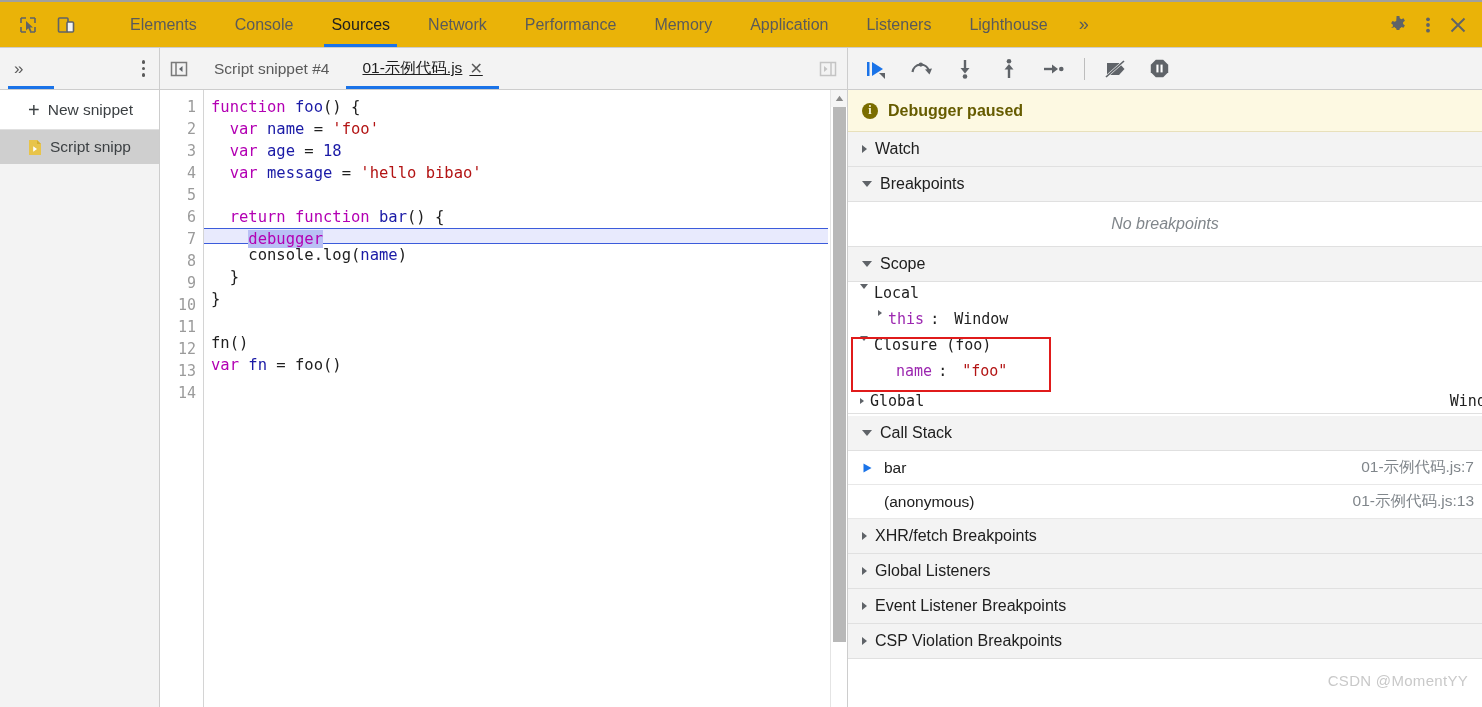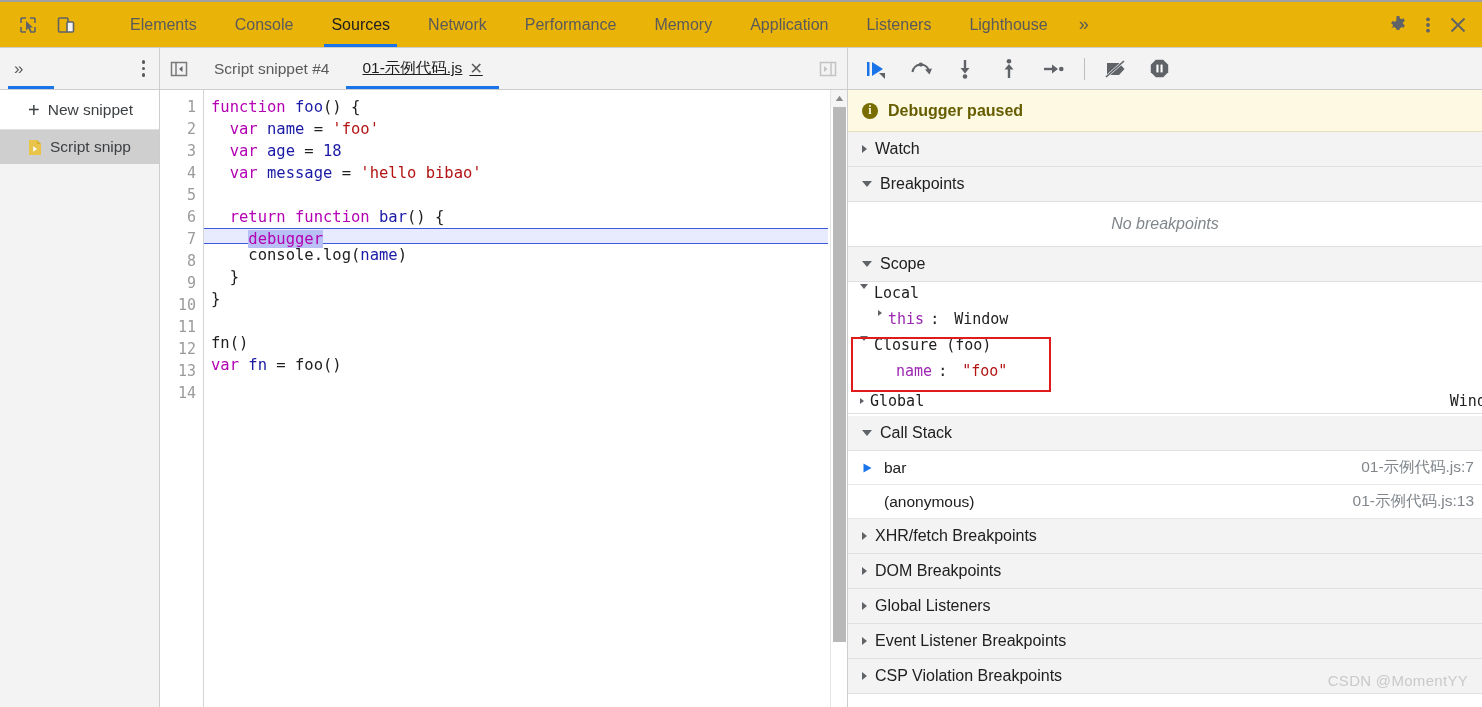--- a/index.html
+++ b/index.html
@@ -553,24 +553,20 @@
           <span class="cs-name">(anonymous)</span>
           <span class="cs-loc">01-示例代码.js:13</span>
         </div>
 
         <div class="sec-header">
           <span class="tri"></span>
           <span>XHR/fetch Breakpoints</span>
         </div>
         <div class="sec-header">
           <span class="tri"></span>
-          <span>DOM Breakpoints</span>
-        </div>
-        <div class="sec-header">
-          <span class="tri"></span>
           <span>Global Listeners</span>
         </div>
         <div class="sec-header">
           <span class="tri"></span>
           <span>Event Listener Breakpoints</span>
         </div>
         <div class="sec-header">
           <span class="tri"></span>
           <span>CSP Violation Breakpoints</span>
         </div>

